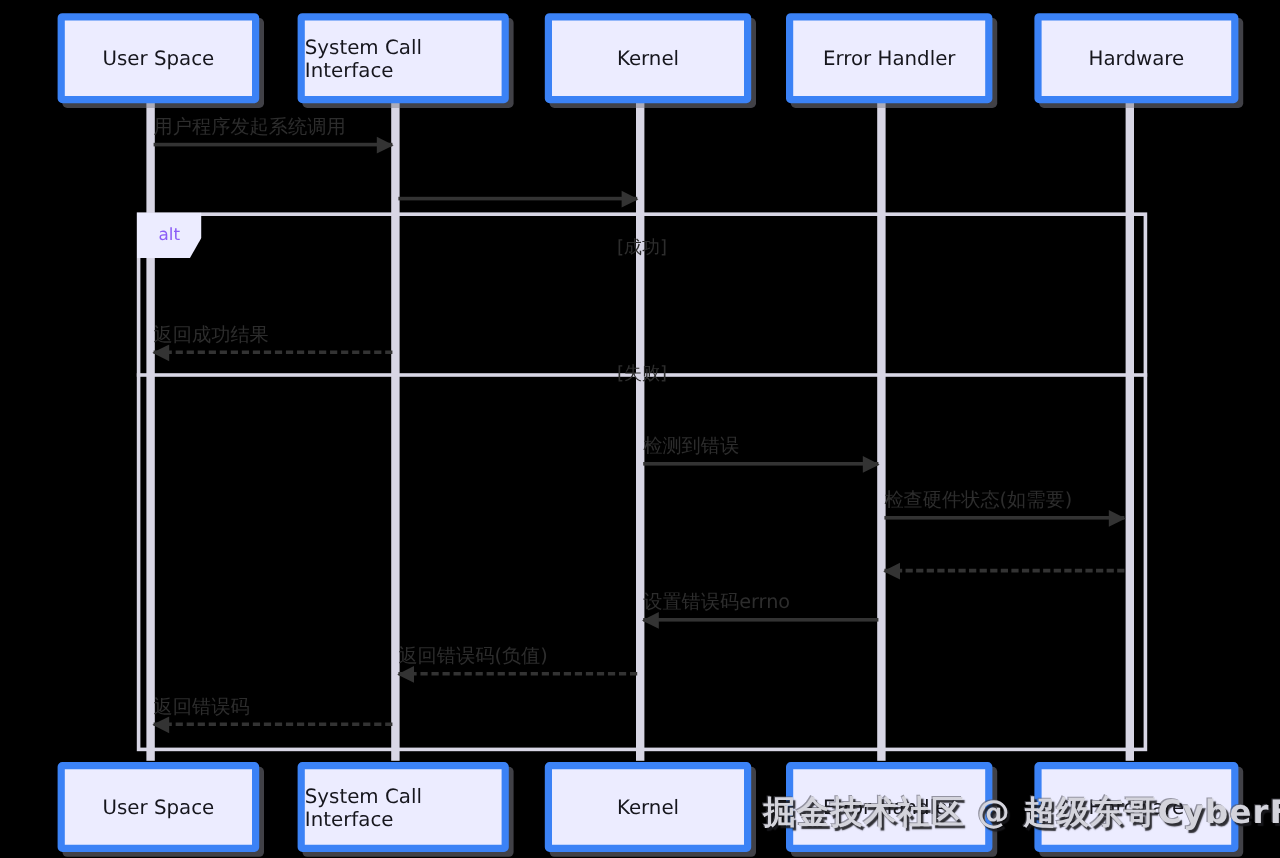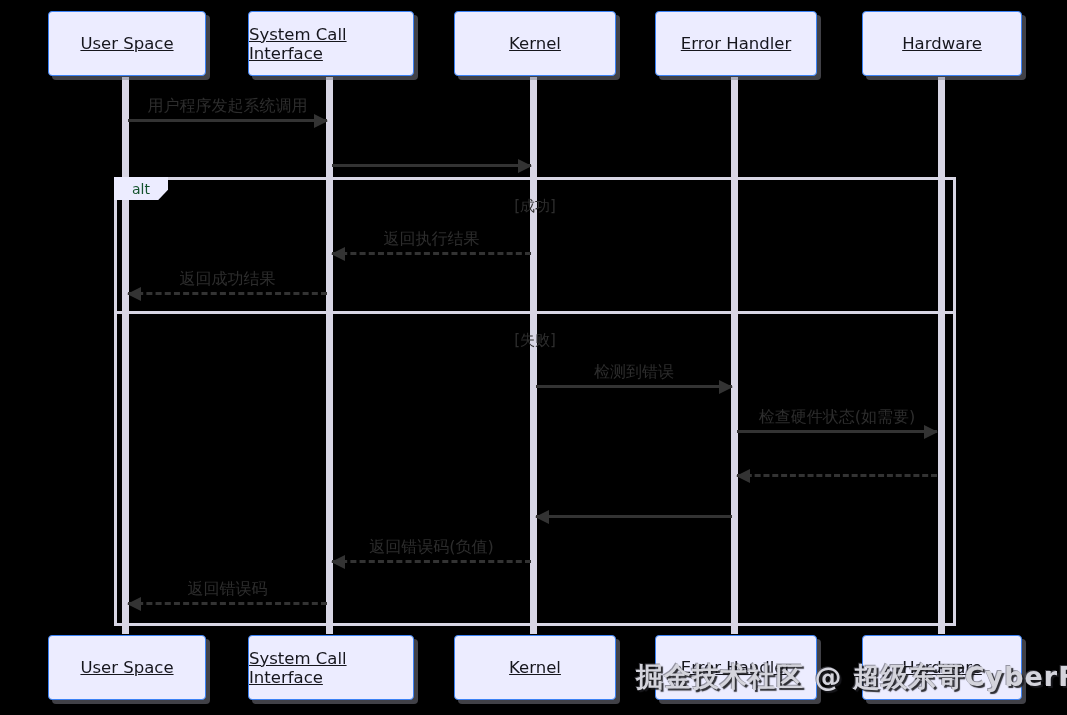--- a/index.html
+++ b/index.html
@@ -1,35 +1,35 @@
 <!DOCTYPE html>
 <html><head>
 <meta charset="utf-8">
 <style>
   html,body{margin:0;padding:0;background:#000;}
   .stage{position:relative;width:1067px;height:715px;background:#000;overflow:hidden;
          font-family:"DejaVu Sans","Liberation Sans",sans-serif;}
   
-  .actor{position:absolute;height:63px;background:#ECECFF;border:1px solid #3b82f6;
+  .actor{position:absolute;height:63px;background:#ECECFF;border:6px solid #3b82f6;
          border-radius:4px;box-shadow:4px 4px 0 rgba(130,130,142,.5);
          display:flex;align-items:center;justify-content:center;
-         color:#16161d;font-size:16.5px;z-index:5;text-decoration:underline;}
+         color:#16161d;font-size:16.5px;z-index:5;}
   
   .lifeline{position:absolute;top:77px;height:557px;width:7px;background:#d8d6e5;z-index:1;}
   
   .frame{position:absolute;left:114px;top:177px;width:836px;height:443px;
          border:3px solid #d8d6e5;z-index:2;}
   .divider{position:absolute;left:114px;top:311px;width:842px;height:3px;background:#d8d6e5;z-index:2;}
-  .alt-label{position:absolute;left:114px;top:177px;width:54px;height:23px;background:#ECECFF;
-         color:#14532d;font-size:14px;display:flex;align-items:center;justify-content:center;
+  .alt-label{position:absolute;left:114px;top:177px;width:54px;height:38px;background:#ECECFF;
+         color:#8b5cf6;font-size:14px;display:flex;align-items:center;justify-content:center;
          clip-path:polygon(0 0,100% 0,100% 55%,82% 100%,0 100%);z-index:4;}
   .guard{position:absolute;width:160px;text-align:center;color:#2d2d2d;font-size:15px;z-index:3;}
   
   .msg{position:absolute;z-index:3;}
-  .msg-text{position:absolute;bottom:5px;left:0;right:0;text-align:center;
+  .msg-text{position:absolute;bottom:5px;left:0;right:0;
             color:#2d2d2d;font-size:16px;white-space:nowrap;}
   .msg-line{position:absolute;bottom:0;left:0;right:0;border-top:3px solid #333;}
   .msg-line.dashed{border-top-style:dashed;}
   .arrow{position:absolute;bottom:-6px;width:0;height:0;border-top:7px solid transparent;
          border-bottom:7px solid transparent;}
   .arrow.right{right:-1px;border-left:14px solid #333;}
   .arrow.left{left:-1px;border-right:14px solid #333;}
   
   .watermark{position:absolute;left:636px;top:659px;z-index:10;font-size:27px;font-weight:bold;
          letter-spacing:1px;color:#d4d4dc;white-space:nowrap;
@@ -43,38 +43,33 @@
   <div class="lifeline" style="left:122px"></div>
   <div class="lifeline" style="left:326px"></div>
   <div class="lifeline" style="left:530px"></div>
   <div class="lifeline" style="left:731px"></div>
   <div class="lifeline" style="left:938px"></div>
 
   <div class="frame"></div>
   <div class="divider"></div>
   <div class="alt-label">alt</div>
   <div class="guard" style="left:455px;top:197px">[成功]</div>
-  <div class="guard" style="left:455px;top:331px">[失败]</div>
+  <div class="guard" style="left:455px;top:302px">[失败]</div>
 
   <div class="msg" style="left:128px;top:96px;width:199px;height:26px">
     <div class="msg-text">用户程序发起系统调用</div>
     <div class="msg-line"></div>
     <div class="arrow right"></div>
   </div>
 
   <div class="msg" style="left:332px;top:141px;width:199px;height:26px">
     <div class="msg-line"></div>
     <div class="arrow right"></div>
   </div>
 
-  <div class="msg" style="left:332px;top:229px;width:199px;height:26px">
-    <div class="msg-text">返回执行结果</div>
-    <div class="msg-line dashed"></div>
-    <div class="arrow left"></div>
-  </div>
 
   <div class="msg" style="left:128px;top:269px;width:199px;height:26px">
     <div class="msg-text">返回成功结果</div>
     <div class="msg-line dashed"></div>
     <div class="arrow left"></div>
   </div>
 
   <div class="msg" style="left:536px;top:362px;width:196px;height:26px">
     <div class="msg-text">检测到错误</div>
     <div class="msg-line"></div>
@@ -86,20 +81,21 @@
     <div class="msg-line"></div>
     <div class="arrow right"></div>
   </div>
 
   <div class="msg" style="left:737px;top:451px;width:200px;height:26px">
     <div class="msg-line dashed"></div>
     <div class="arrow left"></div>
   </div>
 
   <div class="msg" style="left:536px;top:492px;width:196px;height:26px">
+    <div class="msg-text">设置错误码errno</div>
     <div class="msg-line"></div>
     <div class="arrow left"></div>
   </div>
 
   <div class="msg" style="left:332px;top:537px;width:199px;height:26px">
     <div class="msg-text">返回错误码(负值)</div>
     <div class="msg-line dashed"></div>
     <div class="arrow left"></div>
   </div>
 

